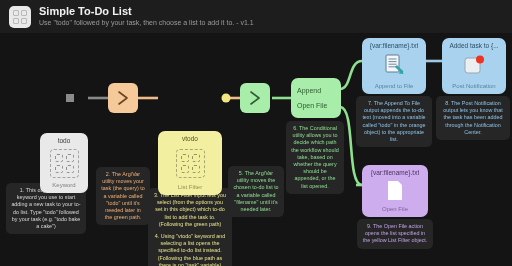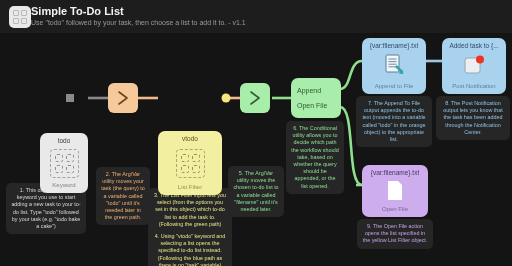--- a/index.html
+++ b/index.html
@@ -8,21 +8,21 @@
     background: #141414;
     font-family: "Liberation Sans", sans-serif;
     overflow: hidden;
   }
   #app { position: relative; width: 512px; height: 266px; background: #141414; }
 
   
   .header {
     position: absolute; left: 0; top: 0; width: 512px; height: 33px;
     background: #1d1d1d;
-    display: flex; align-items: center; padding-left: 9px; gap: 0;
+    display: flex; align-items: center; padding-left: 9px; gap: 8px;
   }
   .header-icon {
     width: 22px; height: 22px; border-radius: 5px;
     background: #e9e9e9;
     display: flex; align-items: center; justify-content: center;
     flex: 0 0 auto;
   }
   .grid4 { display: grid; grid-template-columns: 1fr 1fr; gap: 2px; }
   .grid4 i {
     display: block; width: 6px; height: 6px; border-radius: 1px;

